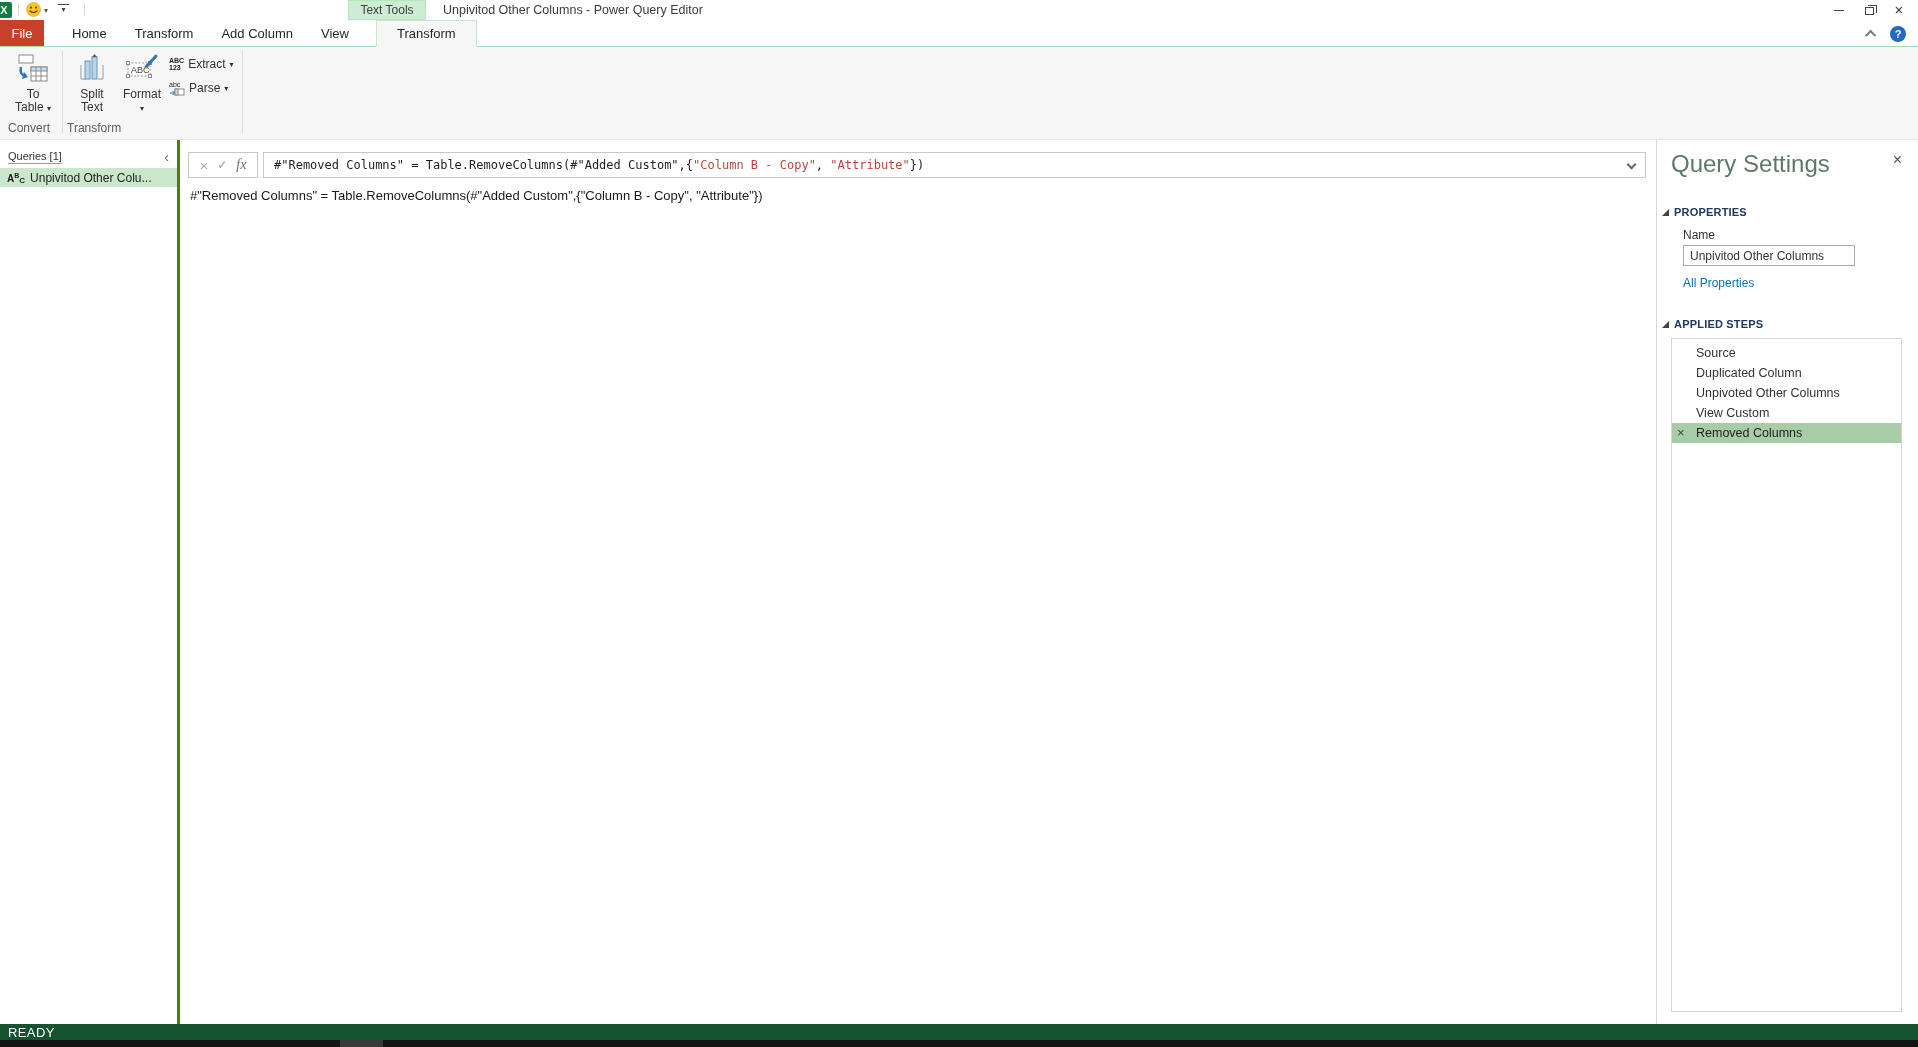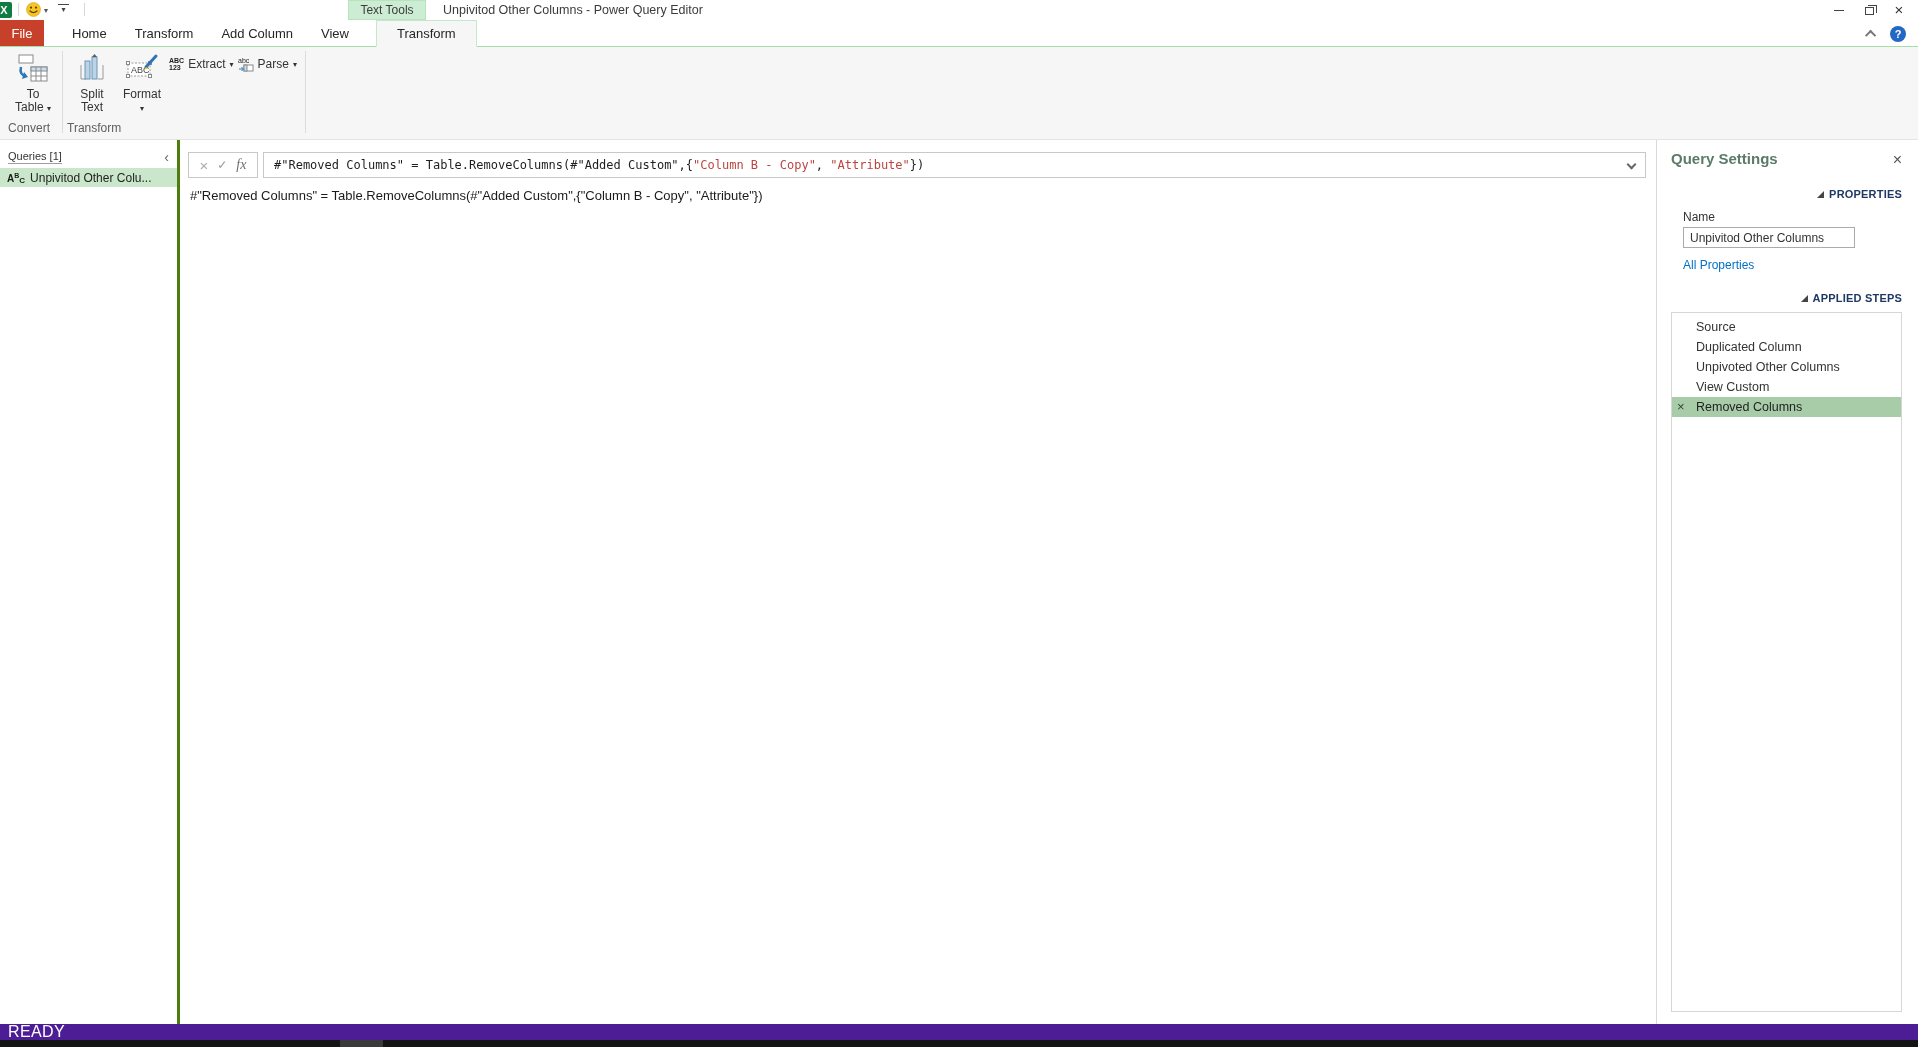--- a/index.html
+++ b/index.html
@@ -48,21 +48,21 @@
   
   .ribbon { height:93px; background:#f5f6f5; border-bottom:1px solid #e4e4e4; display:flex;
             align-items:stretch; padding-left:4px; flex:0 0 auto; position:relative; }
   .rgroup { display:flex; flex-direction:column; padding:2px 4px 0 4px; }
   .rgroup-buttons { flex:1; display:flex; align-items:flex-start; }
   .rgroup-label { font-size:12px; color:#5e5e5e; text-align:left; padding:2px 0 4px; }
   .rsep { width:1px; background:#dcdcdc; margin:4px 0 6px; }
   .bigbtn { width:50px; display:flex; flex-direction:column; align-items:center; padding-top:4px; }
   .bigbtn .blabel { font-size:12px; color:#333; line-height:13px; text-align:center; margin-top:3px; }
   .caret { font-size:8px; color:#333; }
-  .smallcol { display:flex; flex-direction:row; gap:4px; padding:5px 4px 0 2px; }
+  .smallcol { display:flex; flex-direction:column; gap:4px; padding:5px 4px 0 2px; }
   .smallbtn { display:flex; align-items:center; gap:4px; height:20px; font-size:12px; color:#333; }
   .ico-extract { font-size:7px; font-weight:bold; color:#222; line-height:7px; text-align:left; }
 
   
   .bodyrow { flex:1; display:flex; min-height:0; background:#fff; }
 
   .queries-pane { width:180px; border-right:3px solid #4d7c0f; padding-top:10px; }
   .qp-header { display:flex; align-items:center; justify-content:space-between; padding:0 8px 4px 8px; }
   .qp-header-text { font-size:11px; color:#333; border-bottom:1px solid #9e9e9e; padding-bottom:1px; }
   .qp-collapse { font-size:14px; color:#666; line-height:10px; }
@@ -84,37 +84,37 @@
             align-items:center; padding:0 26px 0 10px; font-family:"DejaVu Sans Mono", monospace;
             font-size:12px; color:#1e1e1e; white-space:pre; overflow:hidden; }
   .fstr { color:#bb4440; }
   .f-chev { position:absolute; right:10px; top:8px; width:7px; height:7px; border-left:2px solid #666;
             border-bottom:2px solid #666; transform:rotate(-45deg); }
   .code-line { margin:10px 0 0 2px; font-size:13px; color:#1a1a1a; white-space:pre; }
 
   .settings-pane { width:262px; border-left:1px solid #d9d9d9; padding:10px 16px 12px 14px;
                    display:flex; flex-direction:column; }
   .sp-titlerow { display:flex; align-items:flex-start; justify-content:space-between; }
-  .sp-title { font-size:15px; color:#5c7a68; font-weight:700; }
+  .sp-title { font-size:24px; color:#5c7a68; font-weight:400; }
   .sp-close { font-size:16px; color:#555; line-height:16px; margin-top:2px; }
-  .sec-header { display:flex; align-items:center; gap:5px; margin-top:20px;justify-content:flex-end; }
+  .sec-header { display:flex; align-items:center; gap:5px; margin-top:28px; }
   .tri { width:0; height:0; border-left:7px solid transparent; border-bottom:7px solid #444; margin-left:-9px; }
   .sec-label { font-size:11px; font-weight:bold; color:#1f3864; letter-spacing:.2px; }
   .name-label { font-size:12px; color:#333; margin:10px 0 3px 12px; }
   .name-input { margin-left:12px; width:172px; height:21px; border:1px solid #ababab; font-size:12px;
                 color:#333; padding:0 6px; font-family:"Liberation Sans", sans-serif; }
   .all-props { margin:10px 0 0 12px; font-size:12px; color:#0072c6; }
   .steps-box { margin-top:8px; margin-left:0; border:1px solid #d6d6d6; flex:1; padding-top:4px;
                overflow:hidden; }
   .step { height:20px; line-height:20px; font-size:12.5px; color:#333; padding-left:24px; position:relative; }
   .step.selected { background:#a8cca8; color:#222; }
   .step .del { position:absolute; left:5px; top:0; font-size:13px; color:#3f3f3f; }
 
   
-  .statusbar { height:16px; background:#4c1d95; color:#fff; font-size:16px; letter-spacing:.4px;
+  .statusbar { height:16px; background:#14532d; color:#fff; font-size:13px; letter-spacing:.4px;
                display:flex; align-items:center; padding-left:8px; flex:0 0 auto; }
   .taskbar { height:7px; background:#141414; position:relative; flex:0 0 auto; }
   .tb-app { position:absolute; left:340px; top:0; width:43px; height:7px; background:#3a3a3a; }
   .tb-clock { position:absolute; right:28px; top:1px; width:46px; height:6px; overflow:hidden;
               color:#cfcfcf; font-size:9px; line-height:9px; }
 </style>
 </head>
 <body>
 
 <div class="window">

